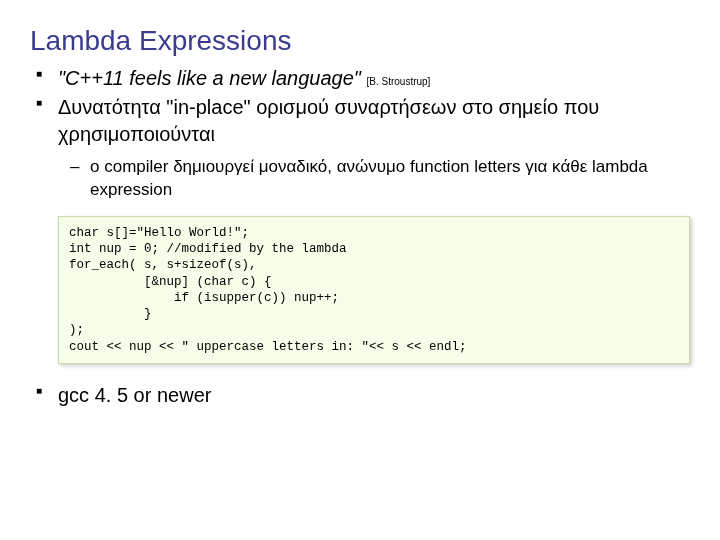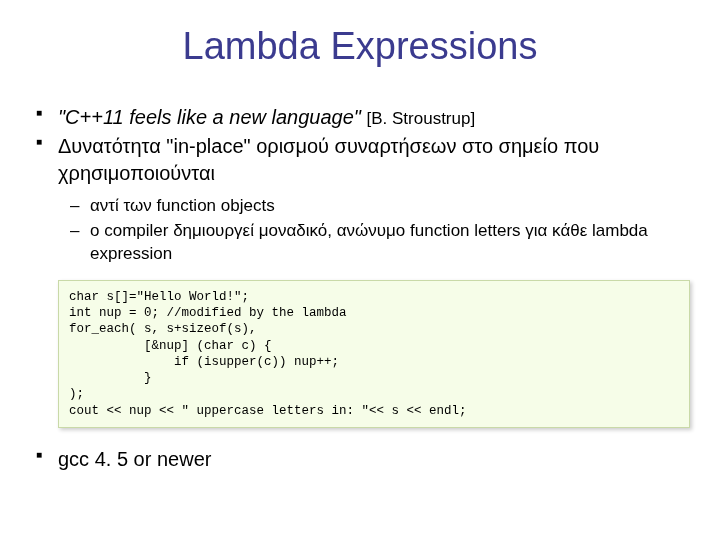--- a/index.html
+++ b/index.html
@@ -6,25 +6,24 @@
     margin: 0;
     padding: 25px 30px;
     width: 720px;
     height: 540px;
     box-sizing: border-box;
     font-family: Arial, Helvetica, sans-serif;
     background: #fff;
     color: #000;
   }
   h1 {
-    font-size: 38px;
+    font-size: 28px;
     font-weight: normal;
     color: #3b3b8f;
-    margin: 0 0 36px 0;
-    text-align: center;
+    margin: 0 0 8px 0;
   }
   ul.bullets {
     list-style: none;
     padding: 0;
     margin: 0 0 8px 0;
   }
   ul.bullets > li {
     position: relative;
     padding-left: 28px;
     font-size: 20px;
@@ -33,21 +32,21 @@
   }
   ul.bullets > li::before {
     content: "■";
     position: absolute;
     left: 6px;
     top: 2px;
     font-size: 10px;
     color: #000;
   }
   .italic { font-style: italic; }
-  .attrib { font-size: 17px; font-style: normal; vertical-align: baseline; margin-top: 43px; }
+  .attrib { font-size: 10px; font-style: normal; vertical-align: baseline; margin-top: 43px; }
   ul.sub {
     list-style: none;
     padding: 0;
     margin: 6px 0 14px 0;
   }
   ul.sub > li {
     position: relative;
     padding-left: 60px;
     font-size: 17px;
     line-height: 1.35;
@@ -80,21 +79,20 @@
 
 <ul class="bullets">
   <li>
     <span class="italic">"C++11 feels like a new language"</span>
     <span class="attrib">[B. Stroustrup]</span>
   </li>
   <li>Δυνατότητα "in-place" ορισμού συναρτήσεων στο σημείο που χρησιμοποιούνται</li>
 </ul>
 
 <ul class="sub">
-  <li>αντί των function objects</li>
   <li>ο compiler δημιουργεί μοναδικό, ανώνυμο function letters για κάθε lambda expression</li>
 </ul>
 
 <div class="codebox">char s[]="Hello World!";
 int nup = 0; //modified by the lambda
 for_each( s, s+sizeof(s),
           [&amp;nup] (char c) {
               if (isupper(c)) nup++;
           }
 );

